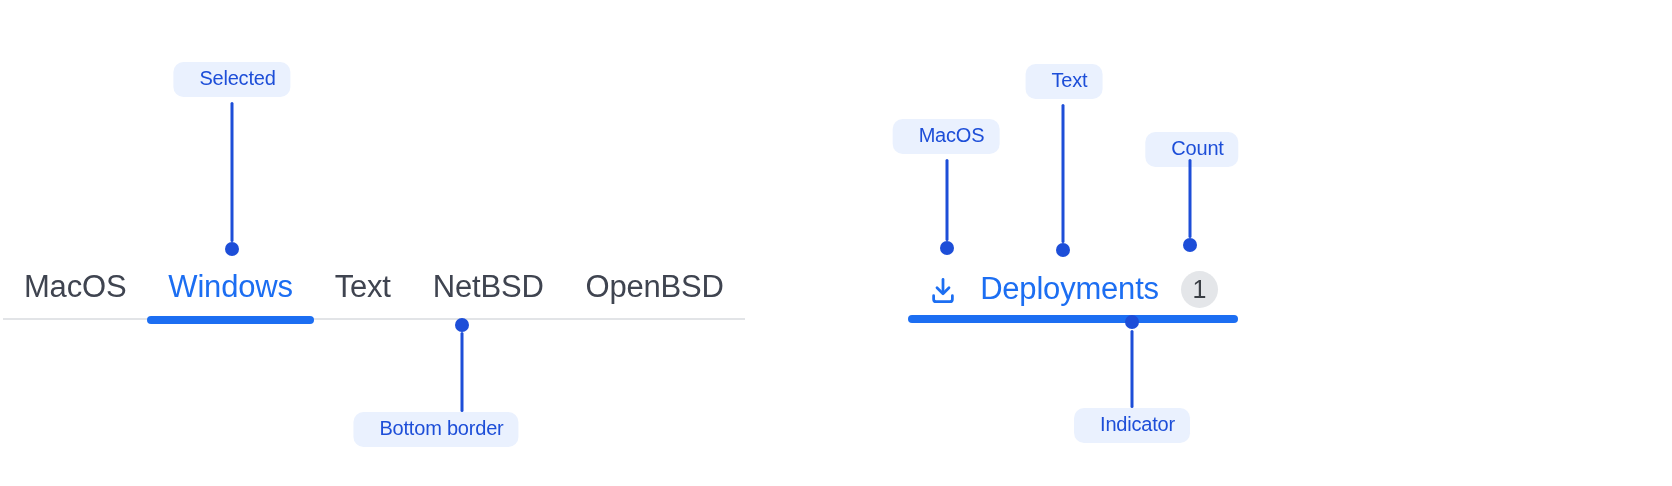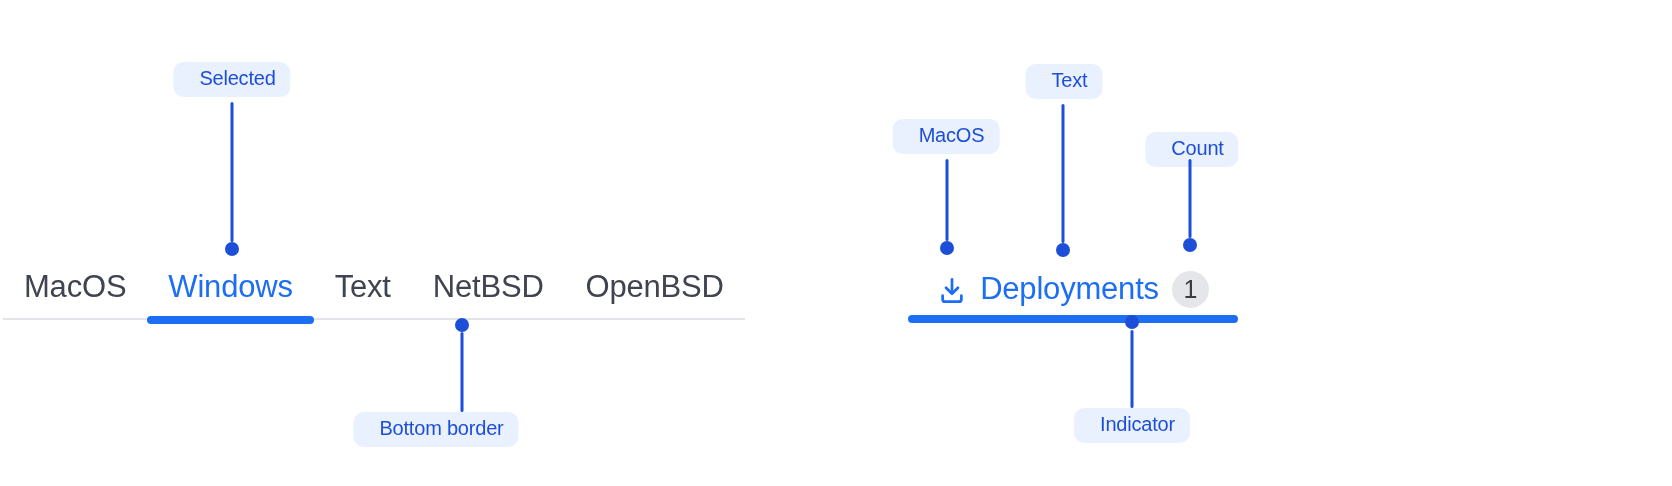--- a/index.html
+++ b/index.html
@@ -33,21 +33,21 @@
   }
   .tab.selected{color:var(--accent);}
   .tab-underline{
     position:absolute;left:0;right:0;bottom:-6px;height:8px;
     background:var(--accent);border-radius:5px;
   }
 
   
   .deploy-tab{
     position:absolute;left:908px;top:260px;width:330px;height:58px;
-    display:flex;align-items:center;justify-content:center;gap:13px;
+    display:flex;align-items:center;justify-content:center;gap:22px;
     cursor:pointer;color:var(--accent);
   }
   .deploy-icon{width:30px;height:30px;display:block;flex:0 0 auto;margin-bottom:-2px;}
   .deploy-label{
     font-size:31px;font-weight:500;letter-spacing:-0.2px;white-space:nowrap;
   }
   .count-badge{
     width:37px;height:37px;border-radius:50%;
     background:var(--badge-bg);color:var(--badge-text);
     display:flex;align-items:center;justify-content:center;

